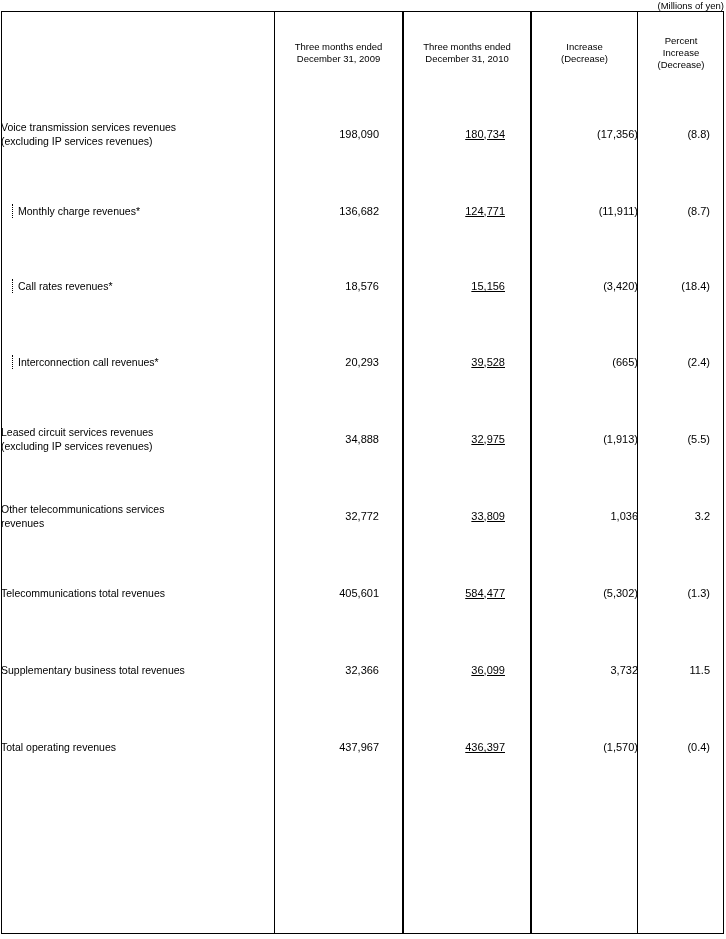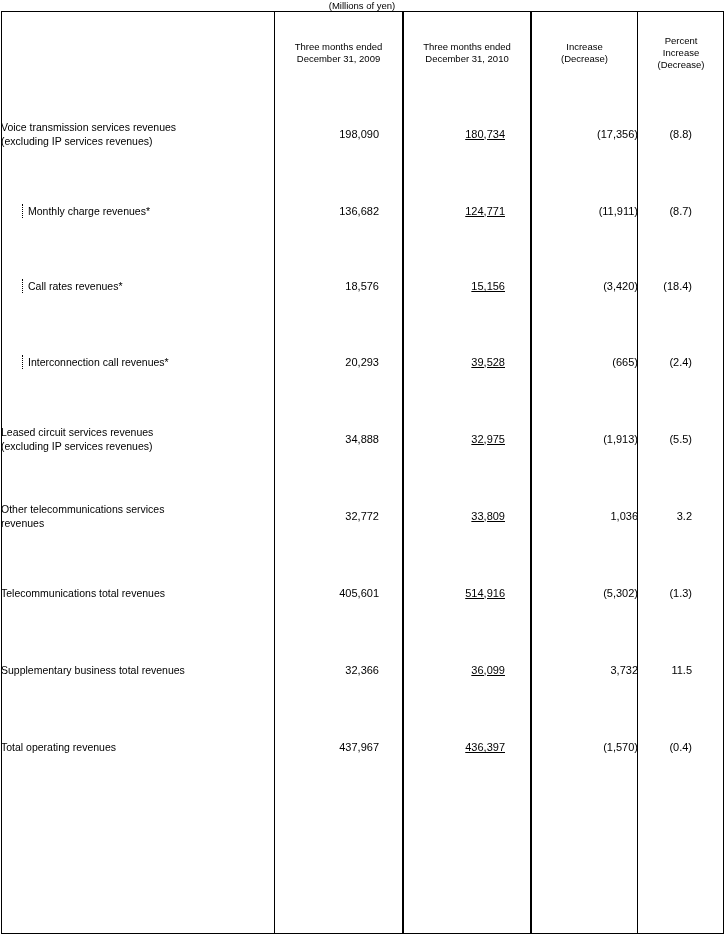--- a/index.html
+++ b/index.html
@@ -21,21 +21,21 @@
     height: 939px;
     box-sizing: border-box;
   }
 
   
   .unit-note {
     position: absolute;
     top: 0px;
     left: 0px;
     width: 724px;
-    text-align: center;
+    text-align: right;
     font-size: 9.5px;
     line-height: 11px;
     letter-spacing: 0px;
   }
 
   
   table.rev {
     position: absolute;
     top: 11px;
     left: 1px;
@@ -109,37 +109,37 @@
   }
   .lbl-sub {
     padding-left: 0;
     padding-right: 6px;
     font-size: 10.5px;
     line-height: 14px;
     text-align: left;
   }
   .sub-wrap {
     display: block;
-    margin-left: 21px;
+    margin-left: 11px;
     border-left: 1px dotted #000;
     padding-left: 5px;
     height: 100%;
     box-sizing: border-box;
     display: flex;
     align-items: center;
   }
 
   .num {
     text-align: right;
     padding-right: 23px;
     font-size: 11px;
     line-height: 14px;
     white-space: nowrap;
   }
-  .num.pct { padding-right: 32px; }
+  .num.pct { padding-right: 14px; }
   .num.inc { }
   .num.y2010 { padding-right: 26px; text-decoration: underline; }
   .num.y2009 { padding-right: 24px; }
 
   
   .r-h1 { height: 74px; }
   .r-h2 { height: 77px; }
   .r-h3 { height: 78px; margin-left: 24px; }
 </style>
 </head>
@@ -250,21 +250,21 @@
         <td class="num y2010">33,809</td>
         <td class="num inc">1,036</td>
         <td class="num pct">3.2</td>
       </tr>
 
       <tr class="row-sep r-h2">
         <td class="lbl">
           <div>Telecommunications total revenues</div>
         </td>
         <td class="num y2009">405,601</td>
-        <td class="num y2010">514,916</td>
+        <td class="num y2010">584,477</td>
         <td class="num inc">(5,302)</td>
         <td class="num pct">(1.3)</td>
       </tr>
 
       <tr class="row-sep r-h2">
         <td class="lbl">
           <div>Supplementary business total revenues</div>
         </td>
         <td class="num y2009">32,366</td>
         <td class="num y2010">36,099</td>

